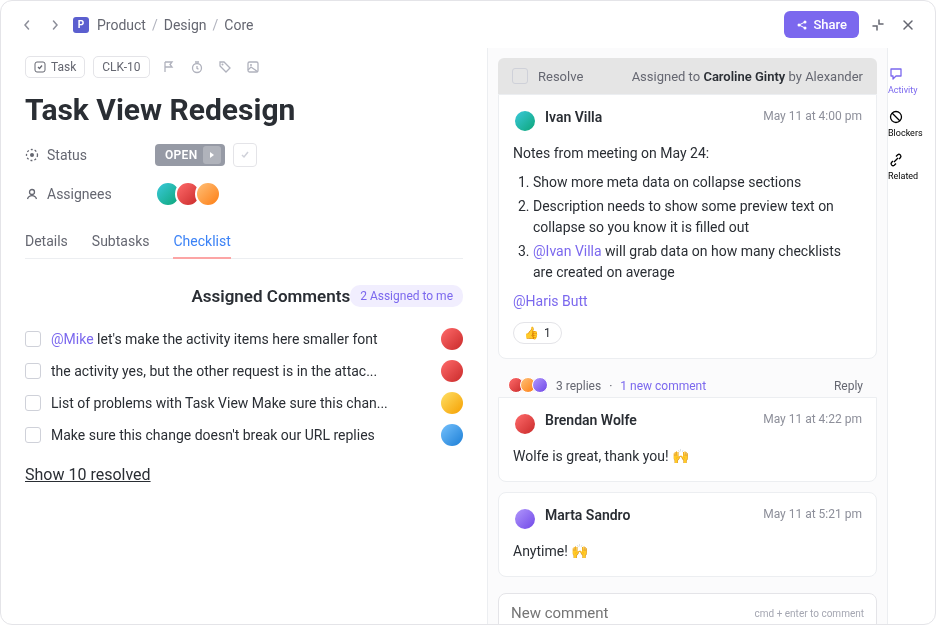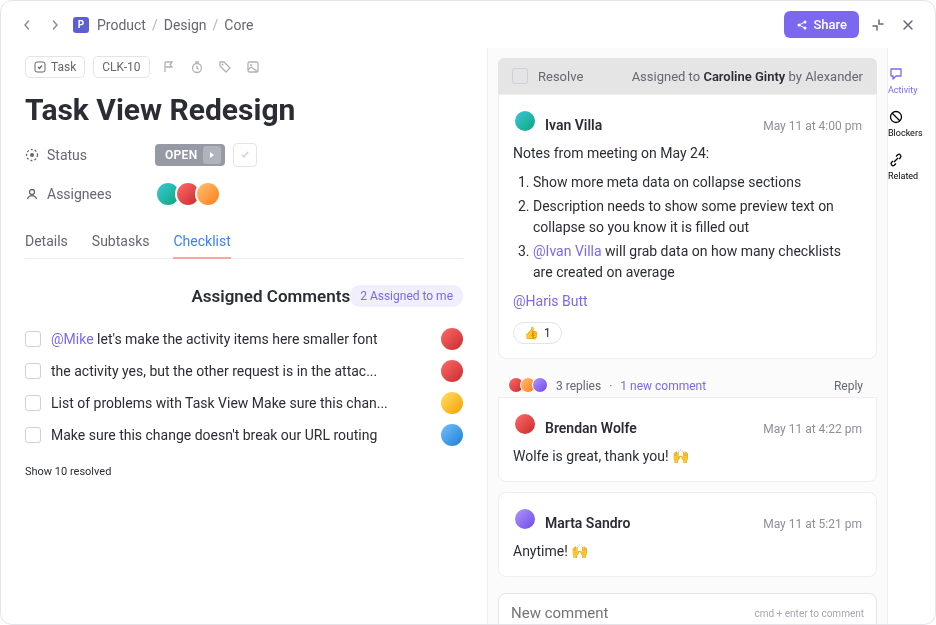--- a/index.html
+++ b/index.html
@@ -37,34 +37,34 @@
 .tab{padding:8px 0;color:#656771;cursor:pointer;font-size:14px}
 .tab.active{color:#3b82f6;font-weight:400;border-bottom:2px solid #fca5a5;margin-bottom:-1px}
 .section-head{display:flex;align-items:center;justify-content:flex-end;margin-top:26px;margin-bottom:16px}
 .section-head h2{font-size:17px;font-weight:600}
 .badge-pill{background:#f1eefe;color:#7b68ee;font-size:12px;padding:4px 10px;border-radius:10px}
 .comment-row{display:flex;align-items:center;gap:10px;padding:5px 0}
 .checkbox{width:16px;height:16px;border:1.5px solid #cfd1d9;border-radius:3px;flex-shrink:0;cursor:pointer}
 .comment-text{flex:1;white-space:nowrap;overflow:hidden;text-overflow:ellipsis;color:#2a2e34}
 .mention{color:#7b68ee}
 .row-avatar{width:22px;height:22px;border-radius:50%;flex-shrink:0}
-.show-resolved{color:#2a2e34;margin-top:14px;cursor:pointer;font-size:11px}
+.show-resolved{text-decoration:underline;color:#2a2e34;margin-top:14px;cursor:pointer;font-size:16px}
 .right{width:400px;border-left:1px solid #eceef1;display:flex;flex-direction:column;background:#fbfbfc}
 .sidebar{width:48px;border-left:1px solid #eceef1;display:flex;flex-direction:column;align-items:center;padding-top:12px;gap:2px}
 .side-item{display:flex;flex-direction:column;gap:3px;padding:6px 0;cursor:pointer;width:100%}
 .side-item.active{color:#7b68ee}
 .side-item:not(.active){color:#000000}
 .side-label{font-size:9px}
 .resolve-bar{background:#e5e5e5;padding:10px 14px;display:flex;align-items:center;gap:10px;font-size:13px;color:#656771;margin:10px 10px 0;border-radius:6px 6px 0 0}
 .resolve-bar .spacer{flex:1}
 .assigned-to b{color:#2a2e34;font-weight:600}
 .thread{padding:0 10px;flex:1}
 .card{background:#fff;border:1px solid #eceef1;border-radius:0 0 8px 8px;padding:14px;margin-bottom:10px;font-size:14px}
 .card+.card{border-radius:8px}
-.card-head{display:flex;align-items:flex-end;gap:8px;margin-bottom:10px}
+.card-head{display:flex;align-items:flex-start;gap:8px;margin-bottom:10px}
 .card-head .spacer{flex:1}
 .timestamp{color:#8d8f9a;font-size:12px}
 .author{font-weight:600}
 .card-body{color:#2a2e34;line-height:1.5}
 .card-body ol{padding-left:20px;margin:8px 0}
 .card-body li{margin:3px 0}
 .reaction{display:inline-flex;align-items:center;gap:5px;border:1px solid #e4e4e8;border-radius:14px;padding:3px 10px;margin-top:10px;font-size:12px;cursor:pointer}
 .replies-row{display:flex;align-items:flex-end;gap:8px;padding:8px 14px 4px;font-size:12px;color:#656771}
 .replies-row .spacer{flex:1}
 .mini-avatars{display:flex}
@@ -215,21 +215,21 @@
           <div class="comment-text">the activity yes, but the other request is in the attac...</div>
           <div class="row-avatar av-red"></div>
         </div>
         <div class="comment-row">
           <div class="checkbox"></div>
           <div class="comment-text">List of problems with Task View Make sure this chan...</div>
           <div class="row-avatar av-yellow"></div>
         </div>
         <div class="comment-row">
           <div class="checkbox"></div>
-          <div class="comment-text">Make sure this change doesn't break our URL routing</div>
+          <div class="comment-text">Make sure this change doesn't break our URL replies</div>
           <div class="row-avatar av-blue"></div>
         </div>
       </div>
     <div class="show-resolved">Show 10 resolved</div>
   </div>
 
   <div class="right">
     <div class="resolve-bar">
       <div class="checkbox"></div>
       <span>Resolve</span>

